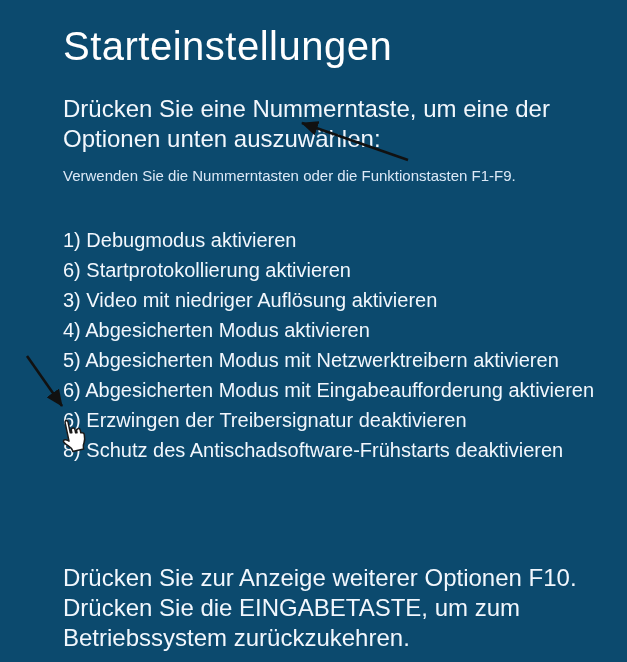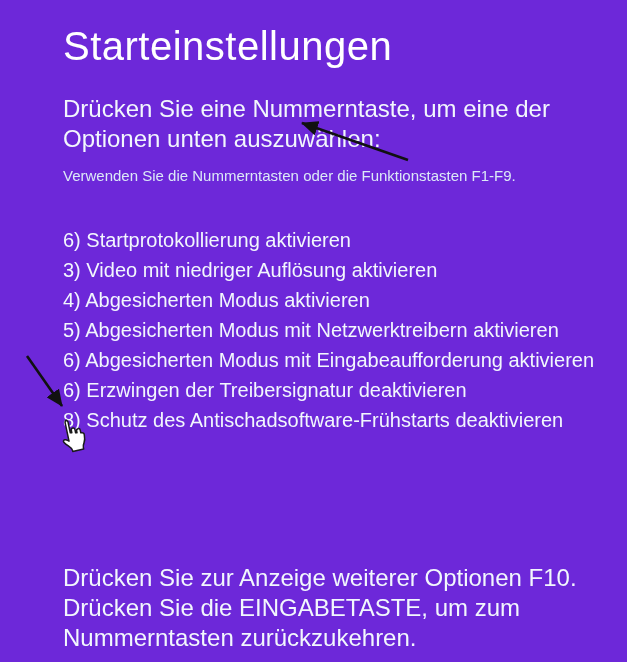--- a/index.html
+++ b/index.html
@@ -1,19 +1,19 @@
 <!DOCTYPE html>
 <html><head>
 <meta charset="utf-8">
 <style>
   html,body{margin:0;padding:0;background:#2067b2;}
   .screen{
     position:relative;
     width:627px;height:662px;
-    background:#6d28d9;
+    background:#0c4a6e;
     overflow:hidden;
     font-family:"Liberation Sans", sans-serif;
     color:#ffffff;
   }
   .title{
     position:absolute;left:63px;top:24px;
     font-size:40px;font-weight:300;letter-spacing:0.5px;
     color:#ffffff;margin:0;line-height:1.1;
   }
   .primary{
@@ -52,32 +52,33 @@
 
 <div class="screen">
 
   <h1 class="title">Starteinstellungen</h1>
 
   <p class="primary">Drücken Sie eine Nummerntaste, um eine der Optionen unten auszuwählen:</p>
 
   <p class="secondary">Verwenden Sie die Nummerntasten oder die Funktionstasten F1-F9.</p>
 
   <div class="options">
+    <div class="option">1) Debugmodus aktivieren</div>
     <div class="option">6) Startprotokollierung aktivieren</div>
     <div class="option">3) Video mit niedriger Auflösung aktivieren</div>
     <div class="option">4) Abgesicherten Modus aktivieren</div>
     <div class="option">5) Abgesicherten Modus mit Netzwerktreibern aktivieren</div>
     <div class="option">6) Abgesicherten Modus mit Eingabeaufforderung aktivieren</div>
     <div class="option">6) Erzwingen der Treibersignatur deaktivieren</div>
     <div class="option">8) Schutz des Antischadsoftware-Frühstarts deaktivieren</div>
   </div>
 
   <div class="footer">
     <div>Drücken Sie zur Anzeige weiterer Optionen F10.</div>
-    <div>Drücken Sie die EINGABETASTE, um zum Nummerntasten zurückzukehren.</div>
+    <div>Drücken Sie die EINGABETASTE, um zum Betriebssystem zurückzukehren.</div>
   </div>
 
   <svg class="annotation-layer" width="627" height="662" viewBox="0 0 627 662" xmlns="http://www.w3.org/2000/svg">
     <defs>
       <marker id="arrowhead" markerUnits="userSpaceOnUse" markerWidth="18" markerHeight="15" refX="16" refY="7.5" orient="auto">
         <path d="M0 0 L17 7.5 L0 15 Z" fill="#111111"></path>
       </marker>
     </defs>
     <line x1="408" y1="160" x2="302" y2="123" stroke="#111111" stroke-width="2.6" marker-end="url(#arrowhead)"></line>
     <line x1="27" y1="356" x2="62" y2="406" stroke="#111111" stroke-width="2.6" marker-end="url(#arrowhead)"></line>

